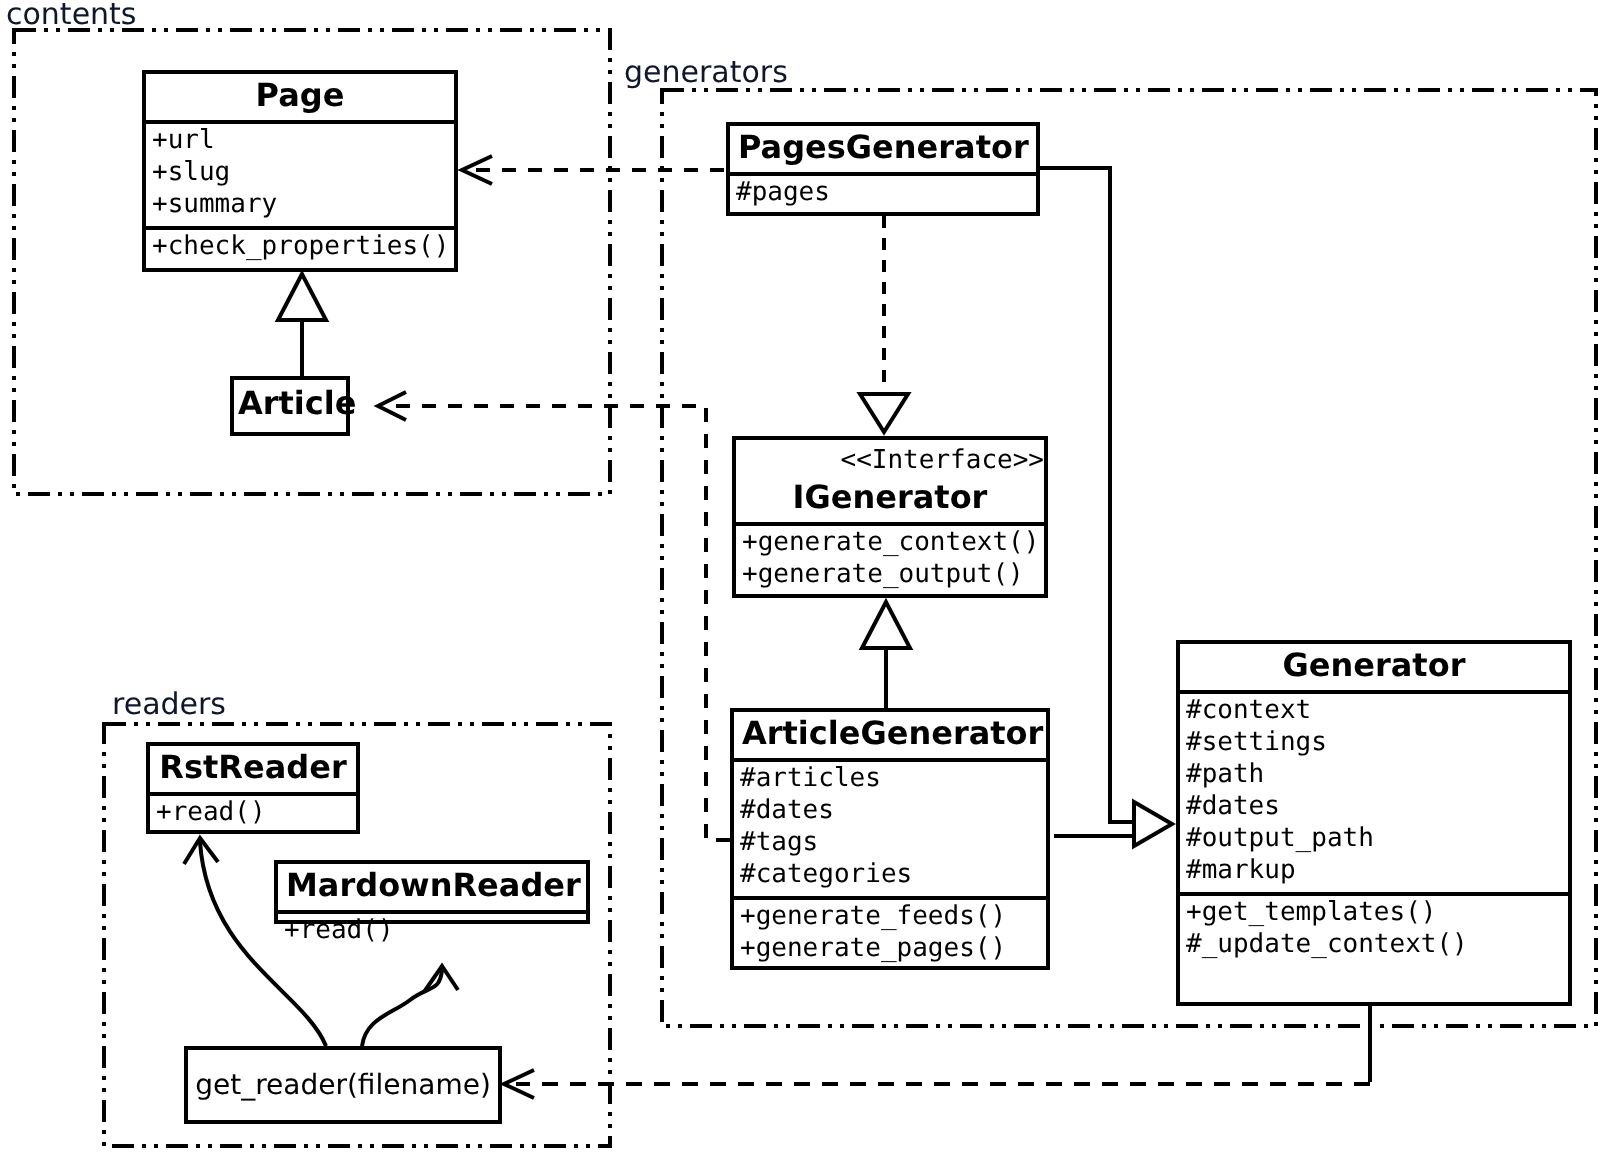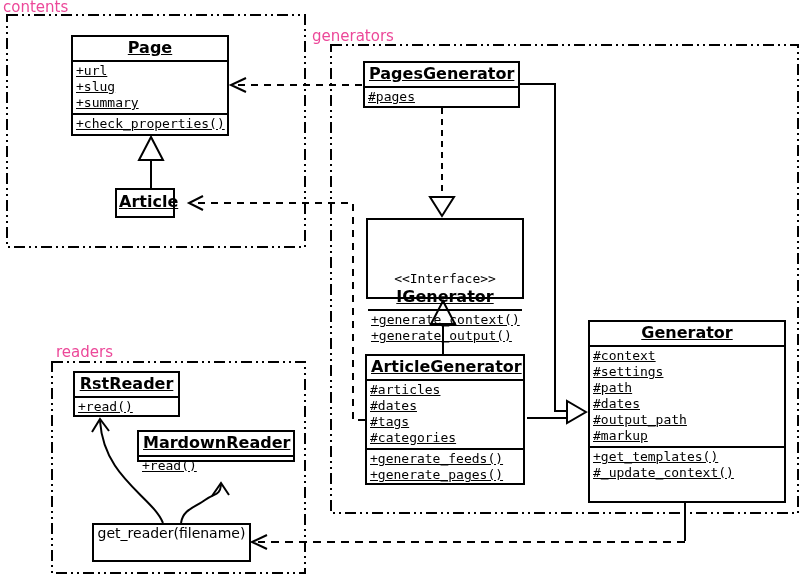--- a/index.html
+++ b/index.html
@@ -1,27 +1,27 @@
 <!DOCTYPE html>
 <html><head>
 <meta charset="utf-8">
 <style>
   html,body{margin:0;padding:0;background:#fff;}
   .stage{
     position:relative;width:803px;height:579px;background:#ffffff;
     font-family:"DejaVu Sans",sans-serif;color:#000;overflow:hidden;
   }
   svg.wires{position:absolute;left:0;top:0;width:803px;height:579px;}
-  .pkg-label{position:absolute;font-size:15px;line-height:15px;color:#ec4899;}
+  .pkg-label{position:absolute;font-size:15px;line-height:15px;color:#0f172a;}
   .uml-box{position:absolute;background:#fff;border:2px solid #000;box-sizing:border-box;}
-  .uml-title{font-weight:bold;font-size:16px;line-height:20px;text-align:center;padding:1px 4px 2px;text-decoration:underline;}
-  .uml-sect{border-top:2px solid #000;padding:1px 3px 2px;text-decoration:underline;}
+  .uml-title{font-weight:bold;font-size:16px;line-height:20px;text-align:center;padding:1px 4px 2px;}
+  .uml-sect{border-top:2px solid #000;padding:1px 3px 2px;}
   .uml-member{font-family:"DejaVu Sans Mono",monospace;font-size:13px;line-height:16px;white-space:pre;}
-  .stereo{font-family:"DejaVu Sans Mono",monospace;font-weight:normal;font-size:13px;line-height:16px;text-align:center;padding-top:3px;margin-top:48px;}
-  .fn-box{display:flex;align-items:flex-start;justify-content:center;font-size:14px;}
+  .stereo{font-family:"DejaVu Sans Mono",monospace;font-weight:normal;font-size:13px;line-height:16px;text-align:right;padding-top:3px;}
+  .fn-box{display:flex;align-items:center;justify-content:center;font-size:14px;}
 </style>
 </head>
 <body>
 
 <div class="stage">
 
   <svg class="wires" viewBox="0 0 803 579" fill="none" stroke="#000" stroke-width="2">
 
     <rect x="7" y="15" width="298" height="232" stroke-dasharray="11 4 2 4 2 4"></rect>
     <rect x="331" y="45" width="467" height="468" stroke-dasharray="11 4 2 4 2 4"></rect>

